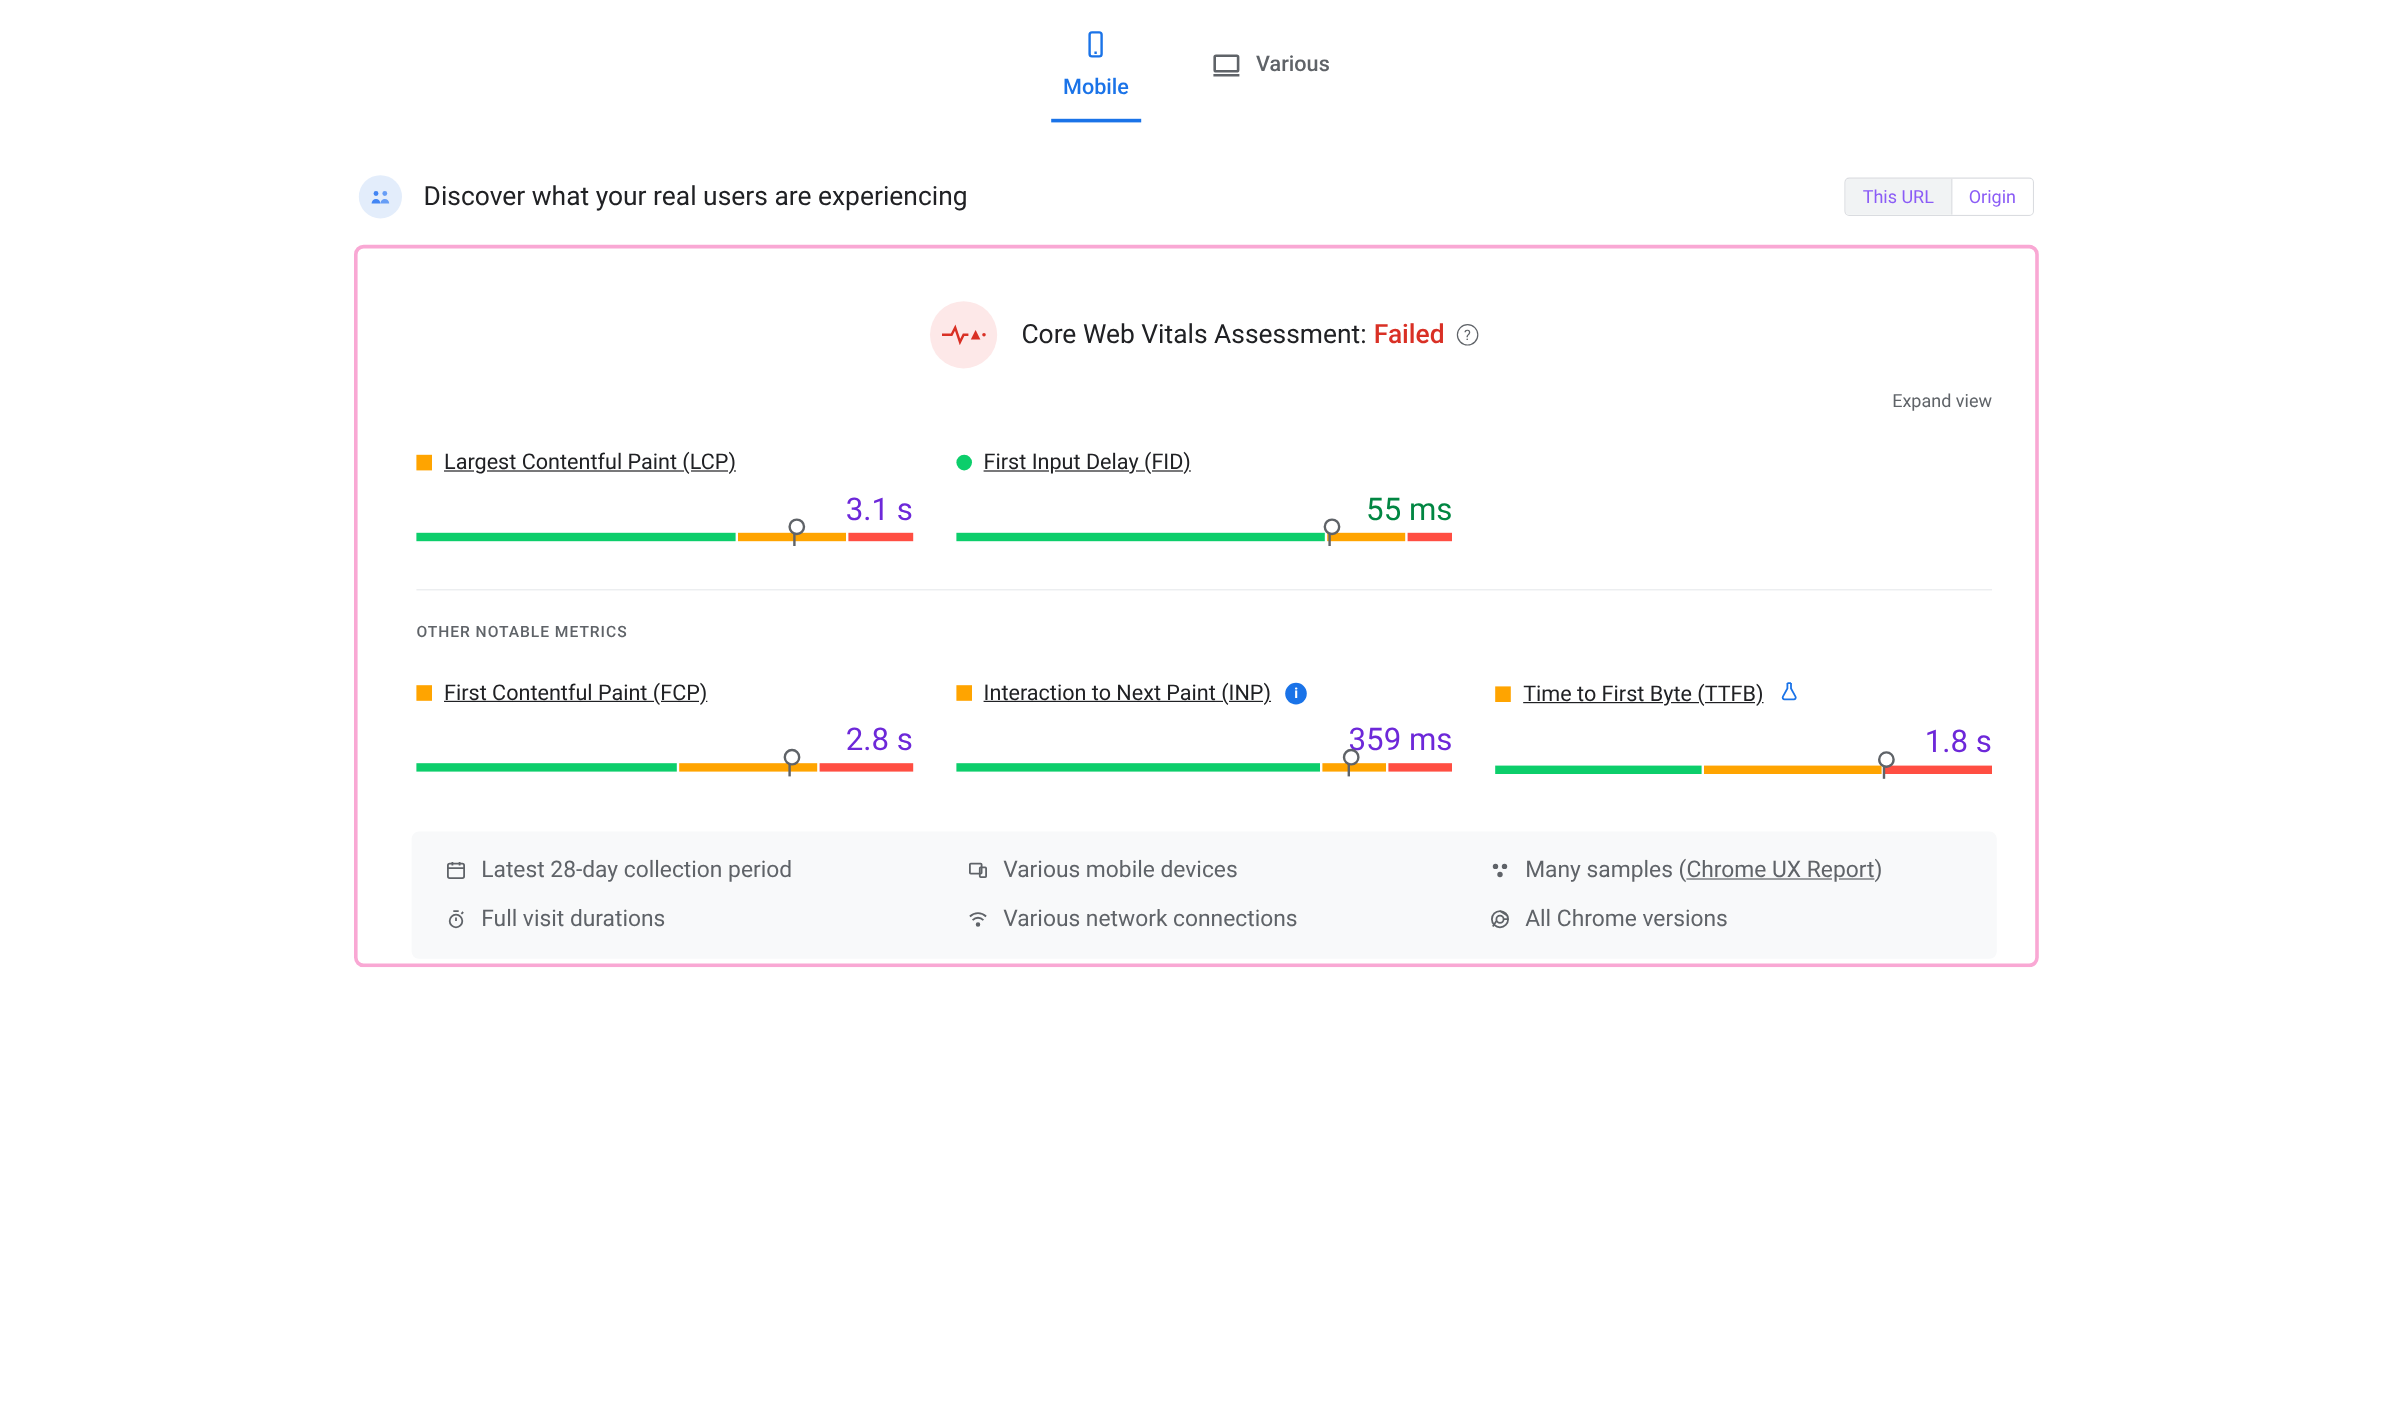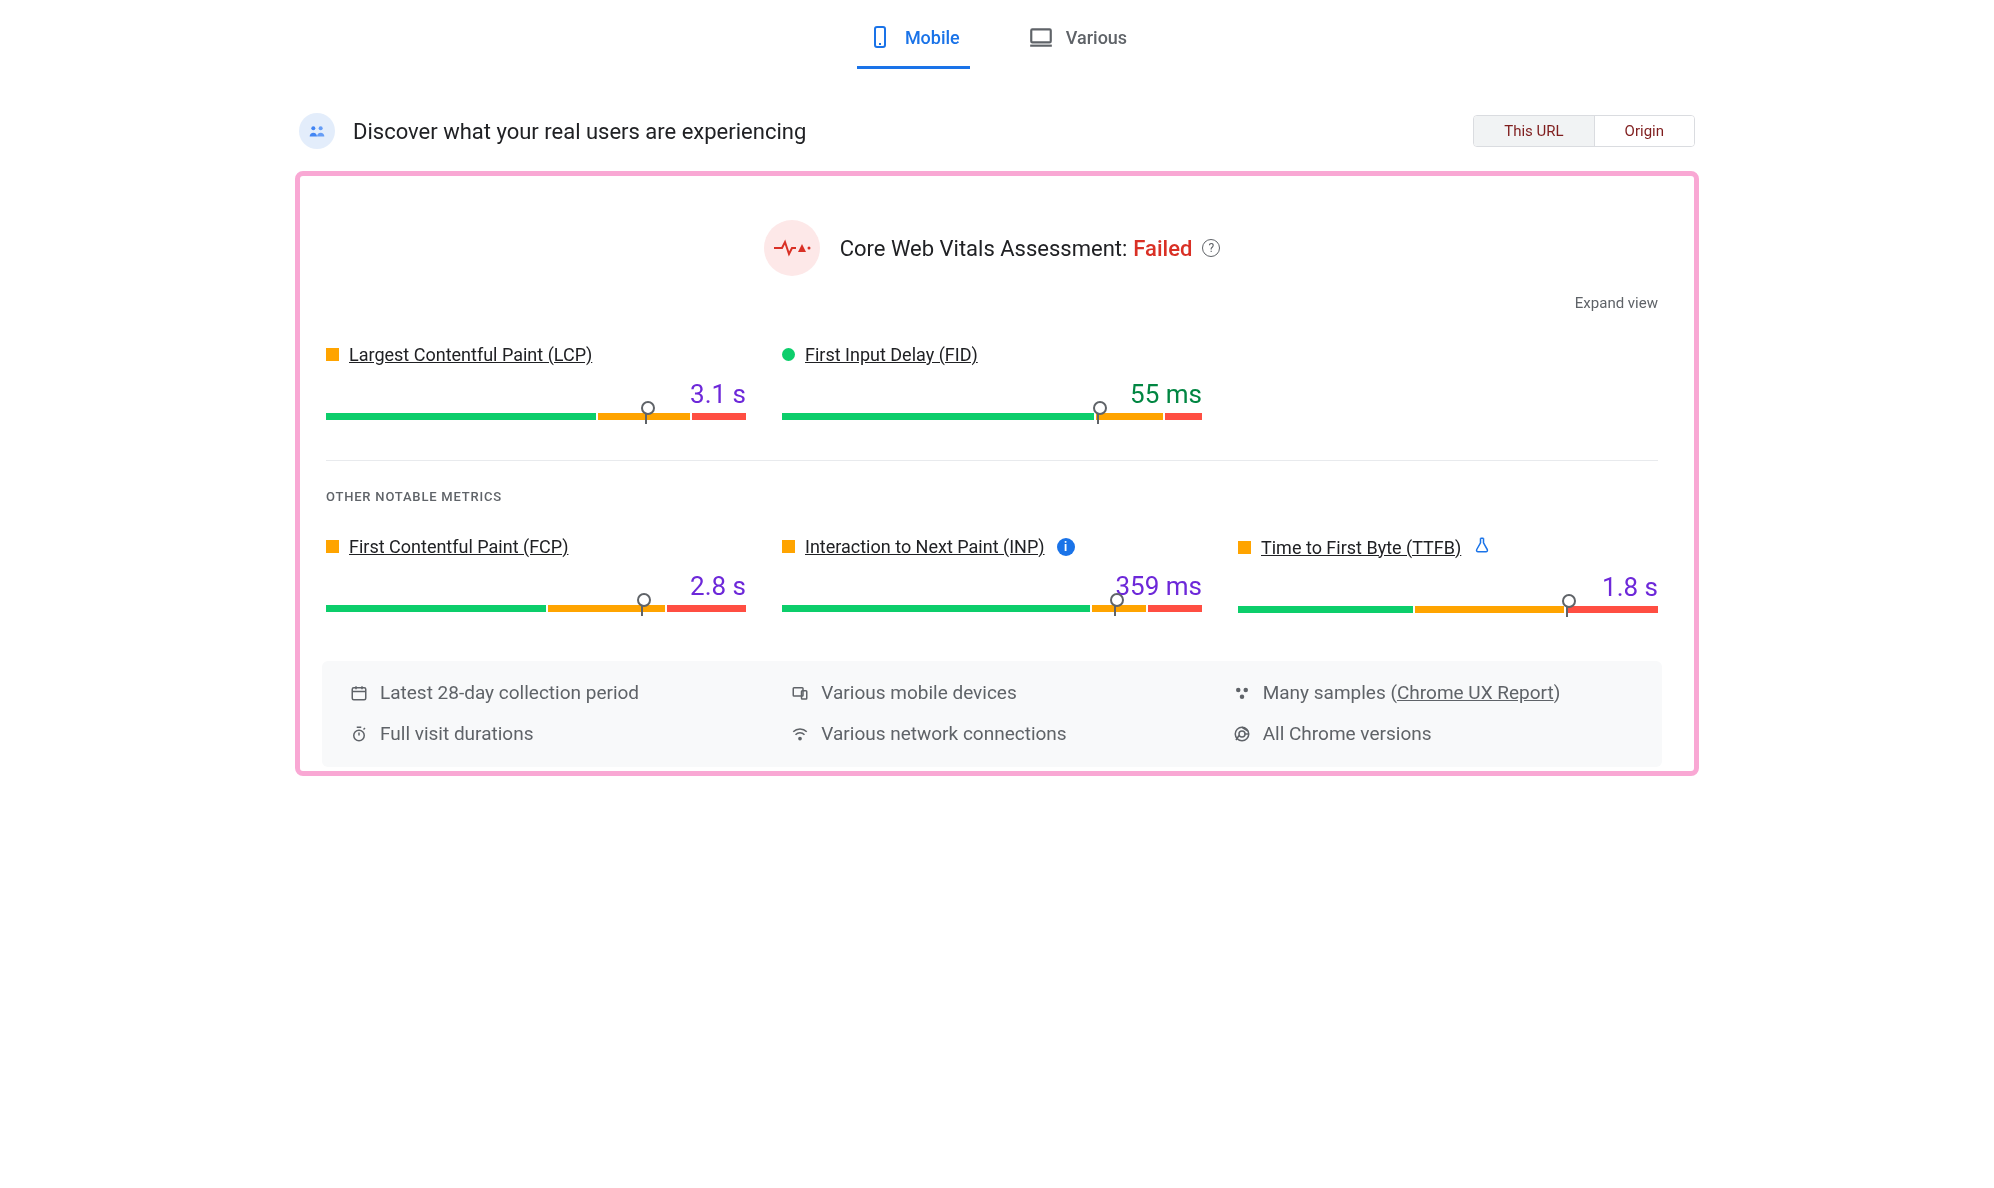--- a/index.html
+++ b/index.html
@@ -22,21 +22,21 @@
     display: flex;
     align-items: center;
     gap: 12px;
     padding: 8px 10px 16px;
     cursor: pointer;
     font-size: 18px;
     font-weight: 500;
     color: #5f6368;
     border-bottom: 3px solid transparent;
   }
-  .tab.active { color: #1a73e8; border-bottom-color: #1a73e8; }
+  .tab.active { color: #1a73e8; border-bottom-color: #1a73e8; flex-direction: column; }
   .tab .icon { width: 26px; height: 26px; display:inline-flex; align-items:center; justify-content:center; }
 
   
   .header-row {
     display: flex;
     align-items: center;
     justify-content: space-between;
     margin-top: 44px;
     margin-bottom: 22px;
     padding: 0 4px;
@@ -50,33 +50,33 @@
   .header-left h2 { font-size: 22px; font-weight: 400; color:#202124; }
 
   .seg-toggle {
     display:flex;
     border:1px solid #dadce0;
     border-radius:4px;
     overflow:hidden;
     font-size:15px;
   }
   .seg-toggle .seg {
-    padding: 6px 30px;
+    padding: 6px 14px;
     cursor:pointer;
-    color:#7f1d1d;
+    color:#8b5cf6;
     background:#fff;
   }
   .seg-toggle .seg.active { background:#f1f3f4; }
   .seg-toggle .seg + .seg { border-left:1px solid #dadce0; }
 
   
   .card {
-    border:5px solid #f9a8d4;
+    border:3px solid #f9a8d4;
     border-radius:8px;
-    padding: 36px 36px 0 26px;
+    padding: 36px 36px 0 49px;
   }
 
   .assessment {
     display:flex;
     align-items:center;
     justify-content:center;
     gap: 20px;
     margin-top: 8px;
   }
   .assessment .pulse {

